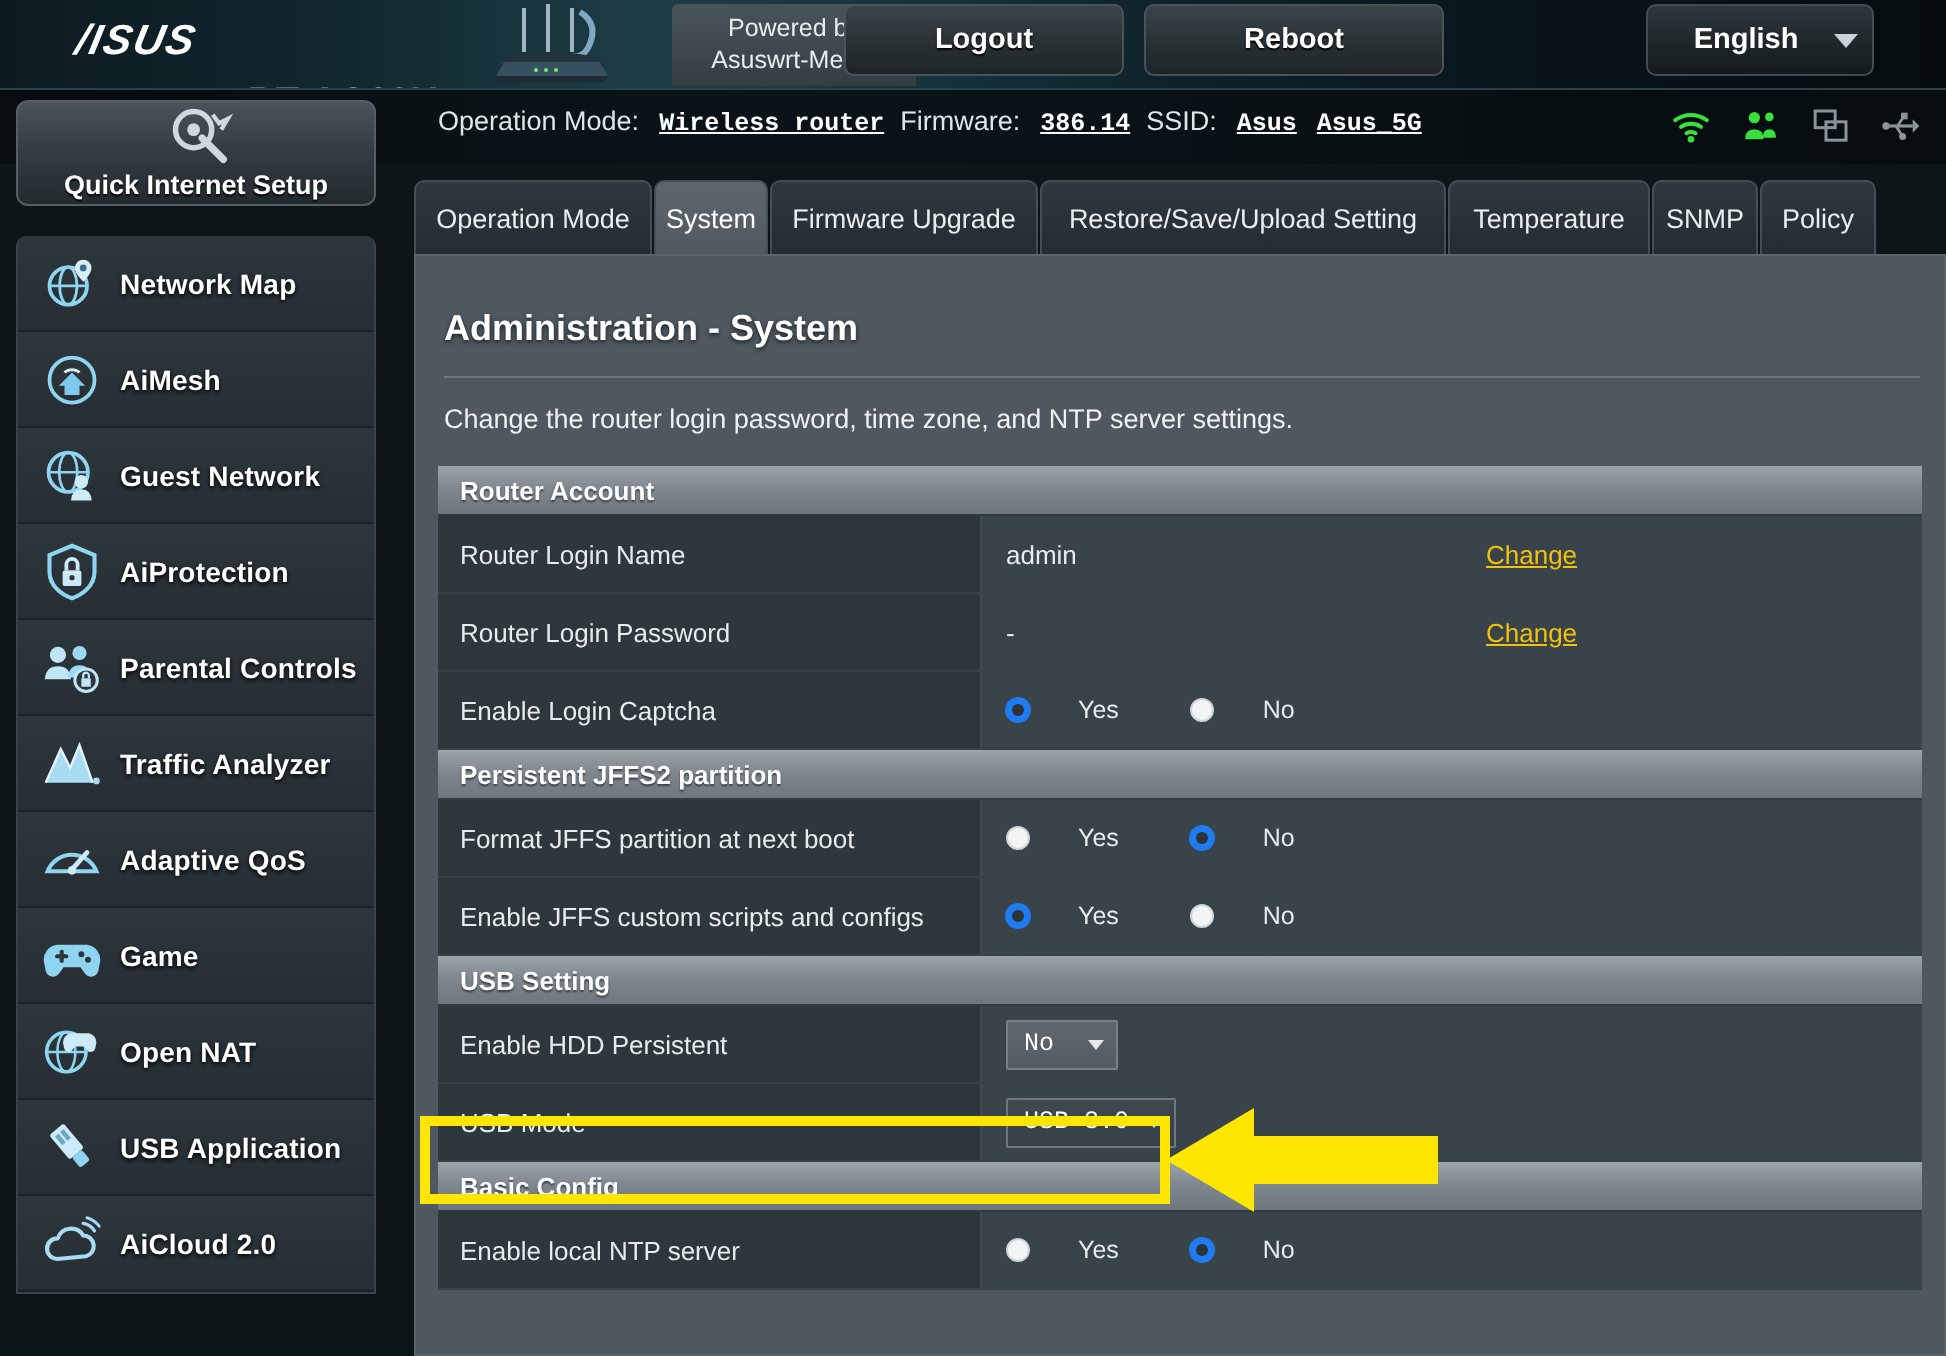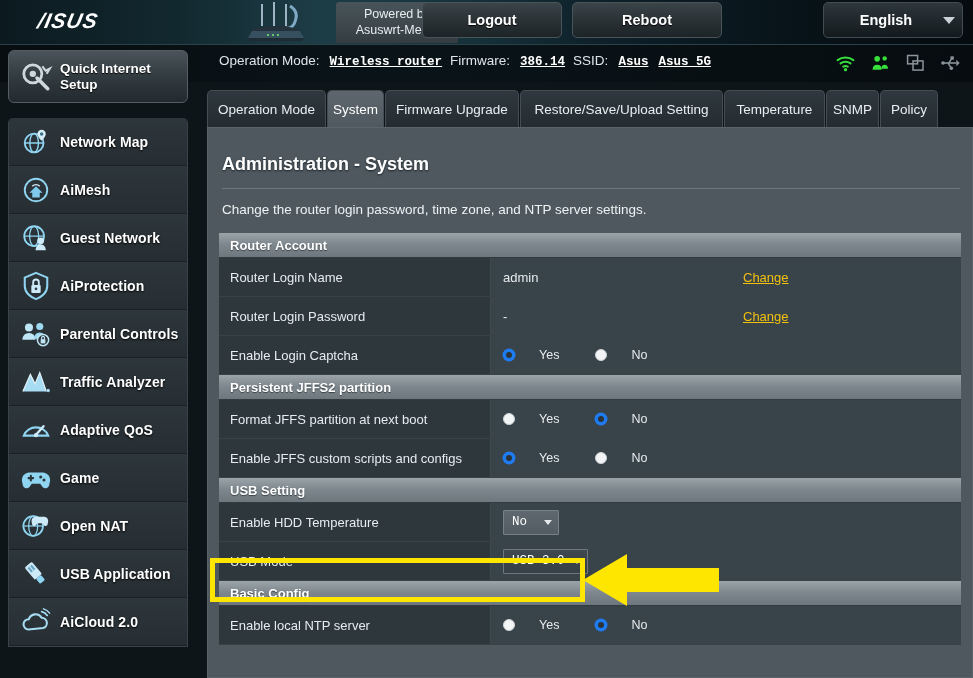--- a/index.html
+++ b/index.html
@@ -52,21 +52,21 @@
     border:1px solid #4a5358;
     border-radius:5px;
     color:#ffffff; font-weight:bold; font-size:14.5px;
     display:flex; align-items:center; justify-content:center;
     text-shadow: 0 1px 1px #000;
     cursor:pointer;
   }
   #btn-logout{ left:422px; width:140px; }
   #btn-reboot{ left:572px; width:150px; }
   .lang-select{
-    position:absolute; left:823px; top:2px; width:140px; height:36px;
+    position:absolute; left:823px; top:2px; width:114px; height:36px;
     background: linear-gradient(180deg,#2e373c 0%, #20282c 50%, #131a1d 100%);
     border:1px solid #434c51; border-radius:5px;
     display:flex; align-items:center; cursor:pointer;
   }
   .lang-select .lbl{ flex:1; text-align:center; color:#fff; font-weight:bold; font-size:14.5px; padding-left:12px;}
   .lang-select .caret{
     width:26px; display:flex; align-items:center; justify-content:center;
   }
   .caret-tri{
     width:0;height:0;border-left:6px solid transparent;border-right:6px solid transparent;
@@ -92,21 +92,21 @@
 
   
   .sidebar{
     position:absolute; left:0; top:45px; width:196px; height:633px;
     background:transparent;
   }
   .qis{
     position:absolute; left:8px; top:5px; width:180px; height:53px;
     background: linear-gradient(180deg,#4a545a 0%, #333c41 48%, #222a2e 100%);
     border:1px solid #555e63; border-radius:6px;
-    display:flex; align-items:center; cursor:pointer;
+    display:flex; align-items:center; cursor:pointer;flex-direction:column;
   }
   .qis .txt{
     color:#ffffff; font-weight:bold; font-size:13.5px; line-height:1.15;
     text-shadow:0 1px 1px #000;
   }
   .navgroup{
     position:absolute; left:8px; top:73px; width:180px;
     border:1px solid #39434a; border-top:none;
     border-radius:5px 5px 0 0; overflow:hidden;
   }
@@ -501,21 +501,21 @@
             <span class="rlabel">Yes</span>
             <span class="radio off"></span>
             <span class="rlabel">No</span>
           </span>
         </div>
       </div>
 
       <div class="sec-head">USB Setting</div>
 
       <div class="row">
-        <div class="cell-label">Enable HDD Temperature</div>
+        <div class="cell-label">Enable HDD Persistent</div>
         <div class="cell-value">
           <span class="dropdown">
             <span>No</span>
             <span class="dd-caret"></span>
           </span>
         </div>
       </div>
 
       <div class="row">
         <div class="cell-label">USB Mode</div>

